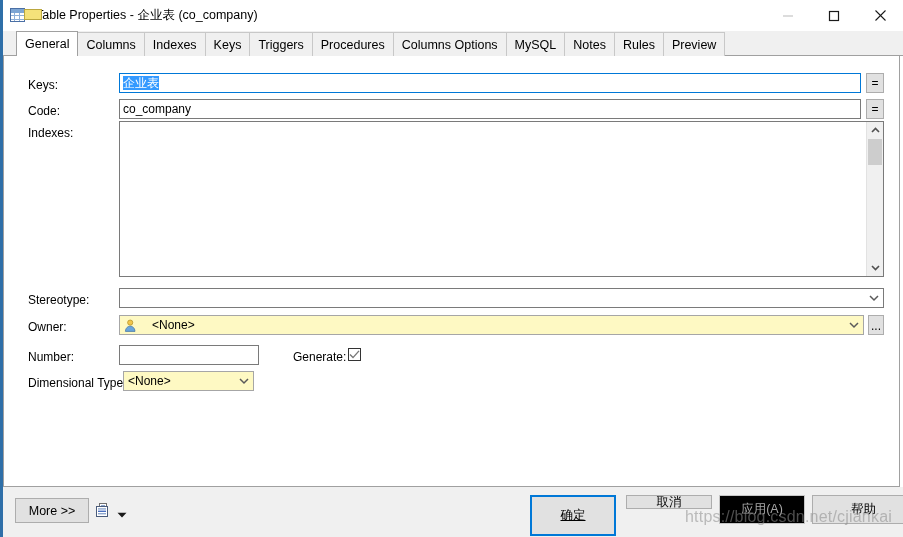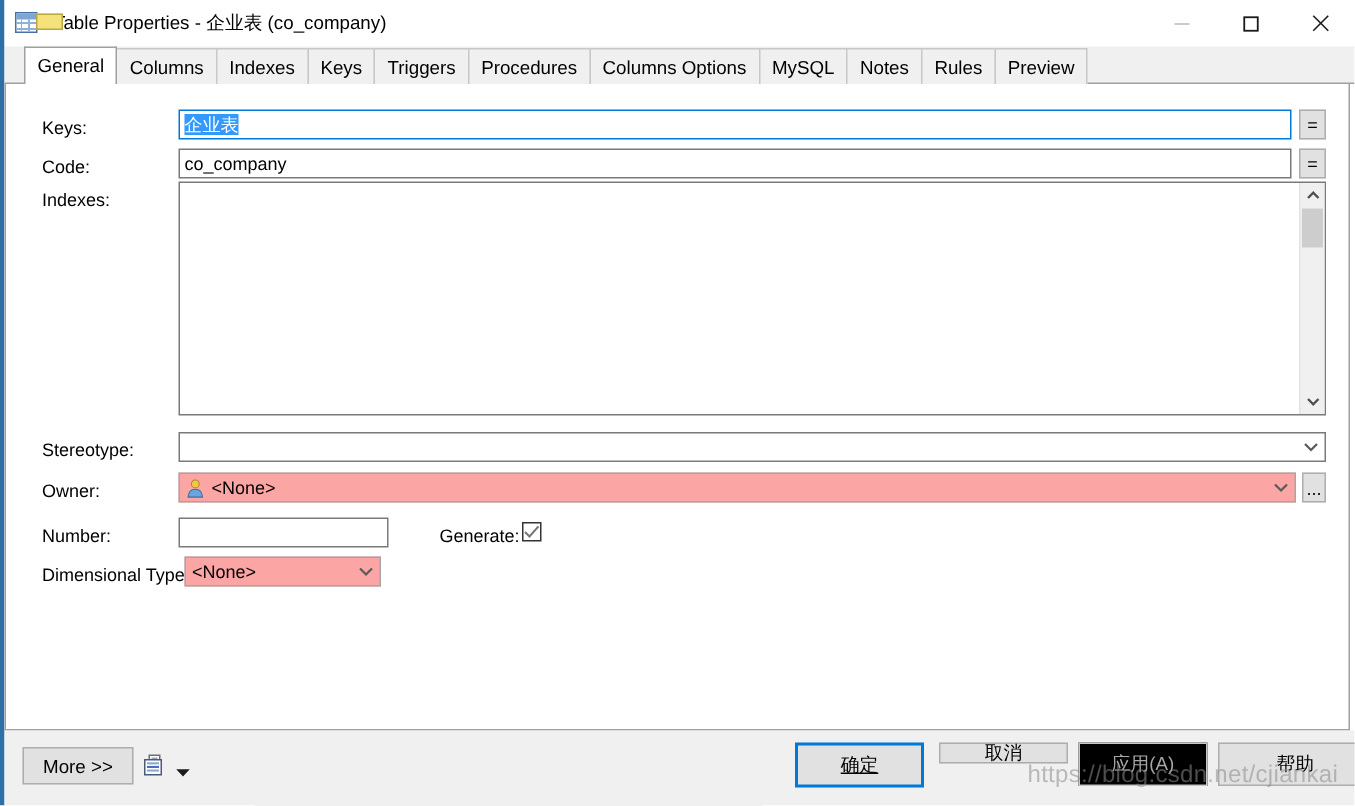--- a/index.html
+++ b/index.html
@@ -225,23 +225,24 @@
     font-size: 12px;
   }
   .combo .caret {
     position: absolute;
     right: 4px; top: 50%;
     transform: translateY(-50%);
     display: flex;
   }
   
   .combo.gray {
-    background: #fca5a5;
+    background: #fef9c3;
     border: 1px solid #a6a6a6;
     color: #000;
+    gap: 11px;
   }
 
   
   .eqbtn {
     position: absolute;
     box-sizing: border-box;
     background: #e1e1e1;
     border: 1px solid #adadad;
     display: flex;
     align-items: center;
@@ -496,21 +497,21 @@
         <rect x="3" y="8.6" width="8" height="1.4" fill="#4a6fc0"></rect>
         <rect x="3" y="11" width="8" height="1.4" fill="#8fa8cf"></rect>
       </svg>
     </div>
     <div class="dd-arrow" style="left:114px; top:20px;">
       <svg width="10" height="6" viewBox="0 0 10 6">
           <polygon points="0.5,0.8 9.5,0.8 5,5.6" fill="#1a1a1a"></polygon>
         </svg>
     </div>
 
-    <div class="btn default" style="left:527px; top:8px; width:86px; height:30px;text-decoration:underline;">确定</div>
+    <div class="btn default" style="left:527px; top:8px; width:86px; height:41px;text-decoration:underline;">确定</div>
     <div class="btn" style="left:623px; top:8px; width:86px; height:14px;">取消</div>
     <div class="btn disabled" style="left:716px; top:8px; width:86px; height:29px;">应用(A)</div>
     <div class="btn" style="left:809px; top:8px; width:103px; height:29px;">帮助</div>
   </div>
 
 </div>
 
 <div class="watermark" style="left:685px; top:508px;">https://blog.csdn.net/cjiankai</div>
 
 </body></html>

